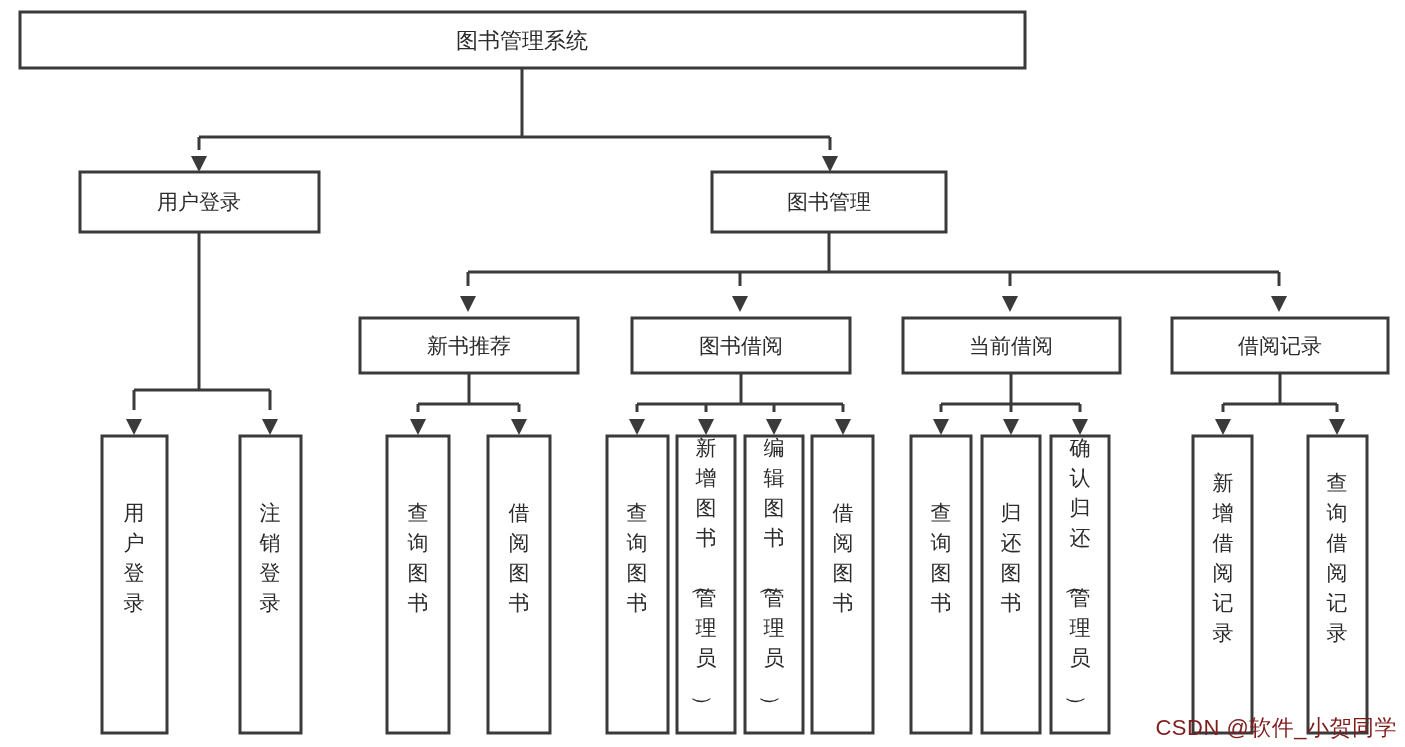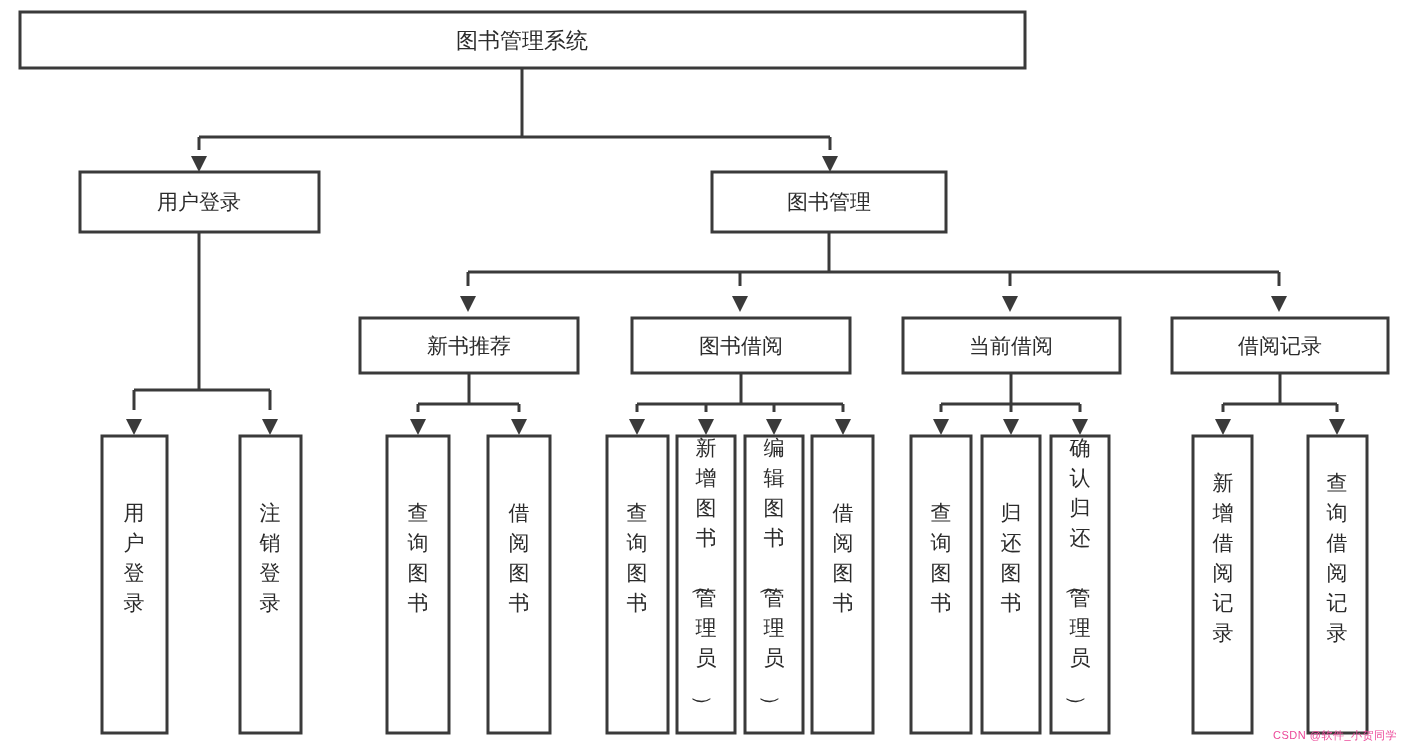--- a/index.html
+++ b/index.html
@@ -19,21 +19,21 @@
     dominant-baseline:middle;
   }
   .node-label-title{font-size:22px;}
   .vlabel{
     font-family:"Liberation Sans","DejaVu Sans",sans-serif;
     font-size:21px;fill:#2b2b2b;text-anchor:middle;
   }
   .watermark{
     position:absolute;right:8px;bottom:4px;
     font-family:"Liberation Sans","DejaVu Sans",sans-serif;
-    font-size:11px;color:#ec4899;letter-spacing:0.5px;
+    font-size:22px;color:#7f1d1d;letter-spacing:0.5px;
     white-space:nowrap;user-select:none;
   }
 </style>
 </head>
 <body>
 
 <div id="diagram-root">
 
   <svg class="diagram" viewBox="0 0 1405 747" xmlns="http://www.w3.org/2000/svg">
 

